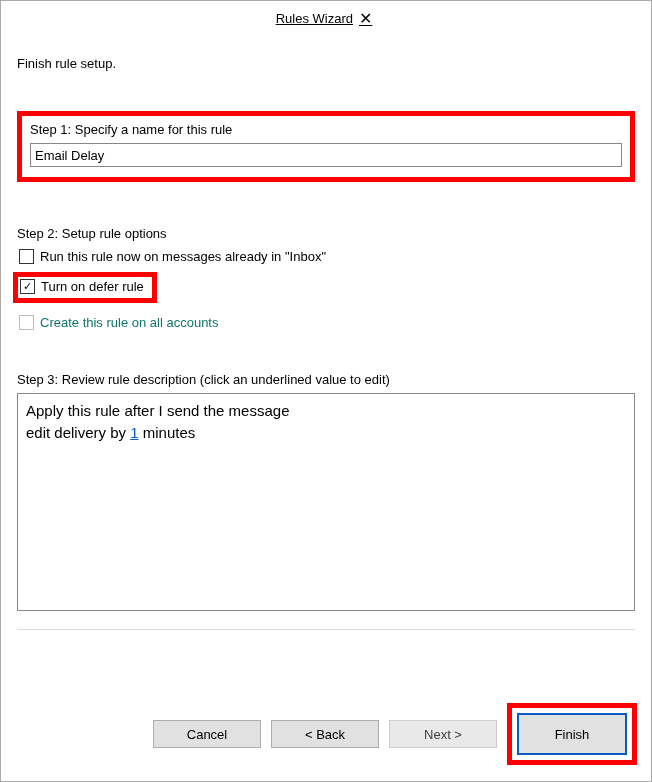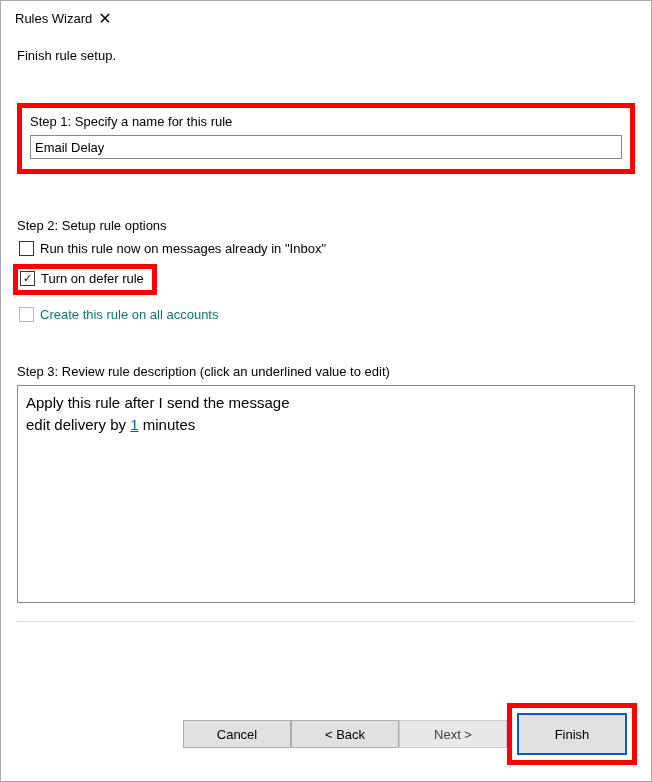--- a/index.html
+++ b/index.html
@@ -1,37 +1,37 @@
 <!DOCTYPE html>
 <html><head>
   <meta charset="utf-8">
   <style>
     * { box-sizing: border-box; margin: 0; padding: 0; }
     body { font-family: "Segoe UI", Arial, sans-serif; font-size: 13px; color: #000; background: #fff; }
     .window { width: 652px; height: 782px; border: 1px solid #aaa; background: #fff; position: relative; }
-    .titlebar { display: flex; align-items: center; justify-content: flex-start; padding: 8px 12px 4px 14px; }
+    .titlebar { display: flex; align-items: center; justify-content: center; padding: 8px 12px 4px 14px; text-decoration: underline; }
     .titlebar-title { font-size: 13px; }
     .close-x { font-size: 16px; font-family: Arial, sans-serif; cursor: default; padding: 0 6px; }
     .content { padding: 16px 16px 0 16px; }
-    .intro { margin-bottom: 40px; }
+    .intro { margin-bottom: 40px; margin-top: 8px; }
     .step-label { margin-bottom: 6px; }
     .highlight-box-red { border: 5px solid #ff0000; padding: 6px 8px 10px 8px; margin-bottom: 44px; }
     .text-input { width: 100%; border: 1px solid #888; font-family: inherit; font-size: 13px; padding: 2px 4px; height: 24px; }
     .step2-block { margin-bottom: 42px; }
     .check-row { display: flex; align-items: center; margin-top: 8px; margin-left: 2px; }
     .check-box { width: 15px; height: 15px; border: 1px solid #333; display: inline-flex; align-items: center; justify-content: center; margin-right: 6px; font-size: 11px; line-height: 1; background: #fff; }
     .check-box.disabled { border-color: #bbb; }
     .check-label { font-size: 13px; }
     .check-label.disabled { color: #0f766e; }
     .highlight-inline-red { border: 5px solid #ff0000; padding: 2px 8px 4px 2px; display: inline-flex; align-items: center; margin-top: 8px; margin-left: -4px; }
     .step3-block { }
     .desc-box { border: 1px solid #888; width: 100%; height: 218px; padding: 6px 8px; font-size: 15px; line-height: 1.45; margin-top: 4px; background: #fff; }
     .desc-box .link { color: #0a5dbf; text-decoration: underline; cursor: pointer; }
     .footer-sep { border-top: 1px solid #ddd; margin: 18px 16px 0 16px; }
-    .footer { position: absolute; bottom: 16px; right: 14px; display: flex; align-items: center; }
+    .footer { position: absolute; bottom: 16px; right: 14px; display: flex; gap: 10px; align-items: center; }
     .btn { width: 108px; height: 28px; border: 1px solid #adadad; background: #e1e1e1; font-family: inherit; font-size: 13px; cursor: default; }
     .btn.disabled { color: #404040; background: #e9e9e9; border-color: #ccc; }
     .btn.primary { border: 2px solid #0a5dbf; width: 110px; height: 42px; }
     .highlight-finish { border: 5px solid #ff0000; padding: 5px; display: inline-flex; }
   </style>
 </head>
 <body>
 
 <div class="window">
 

